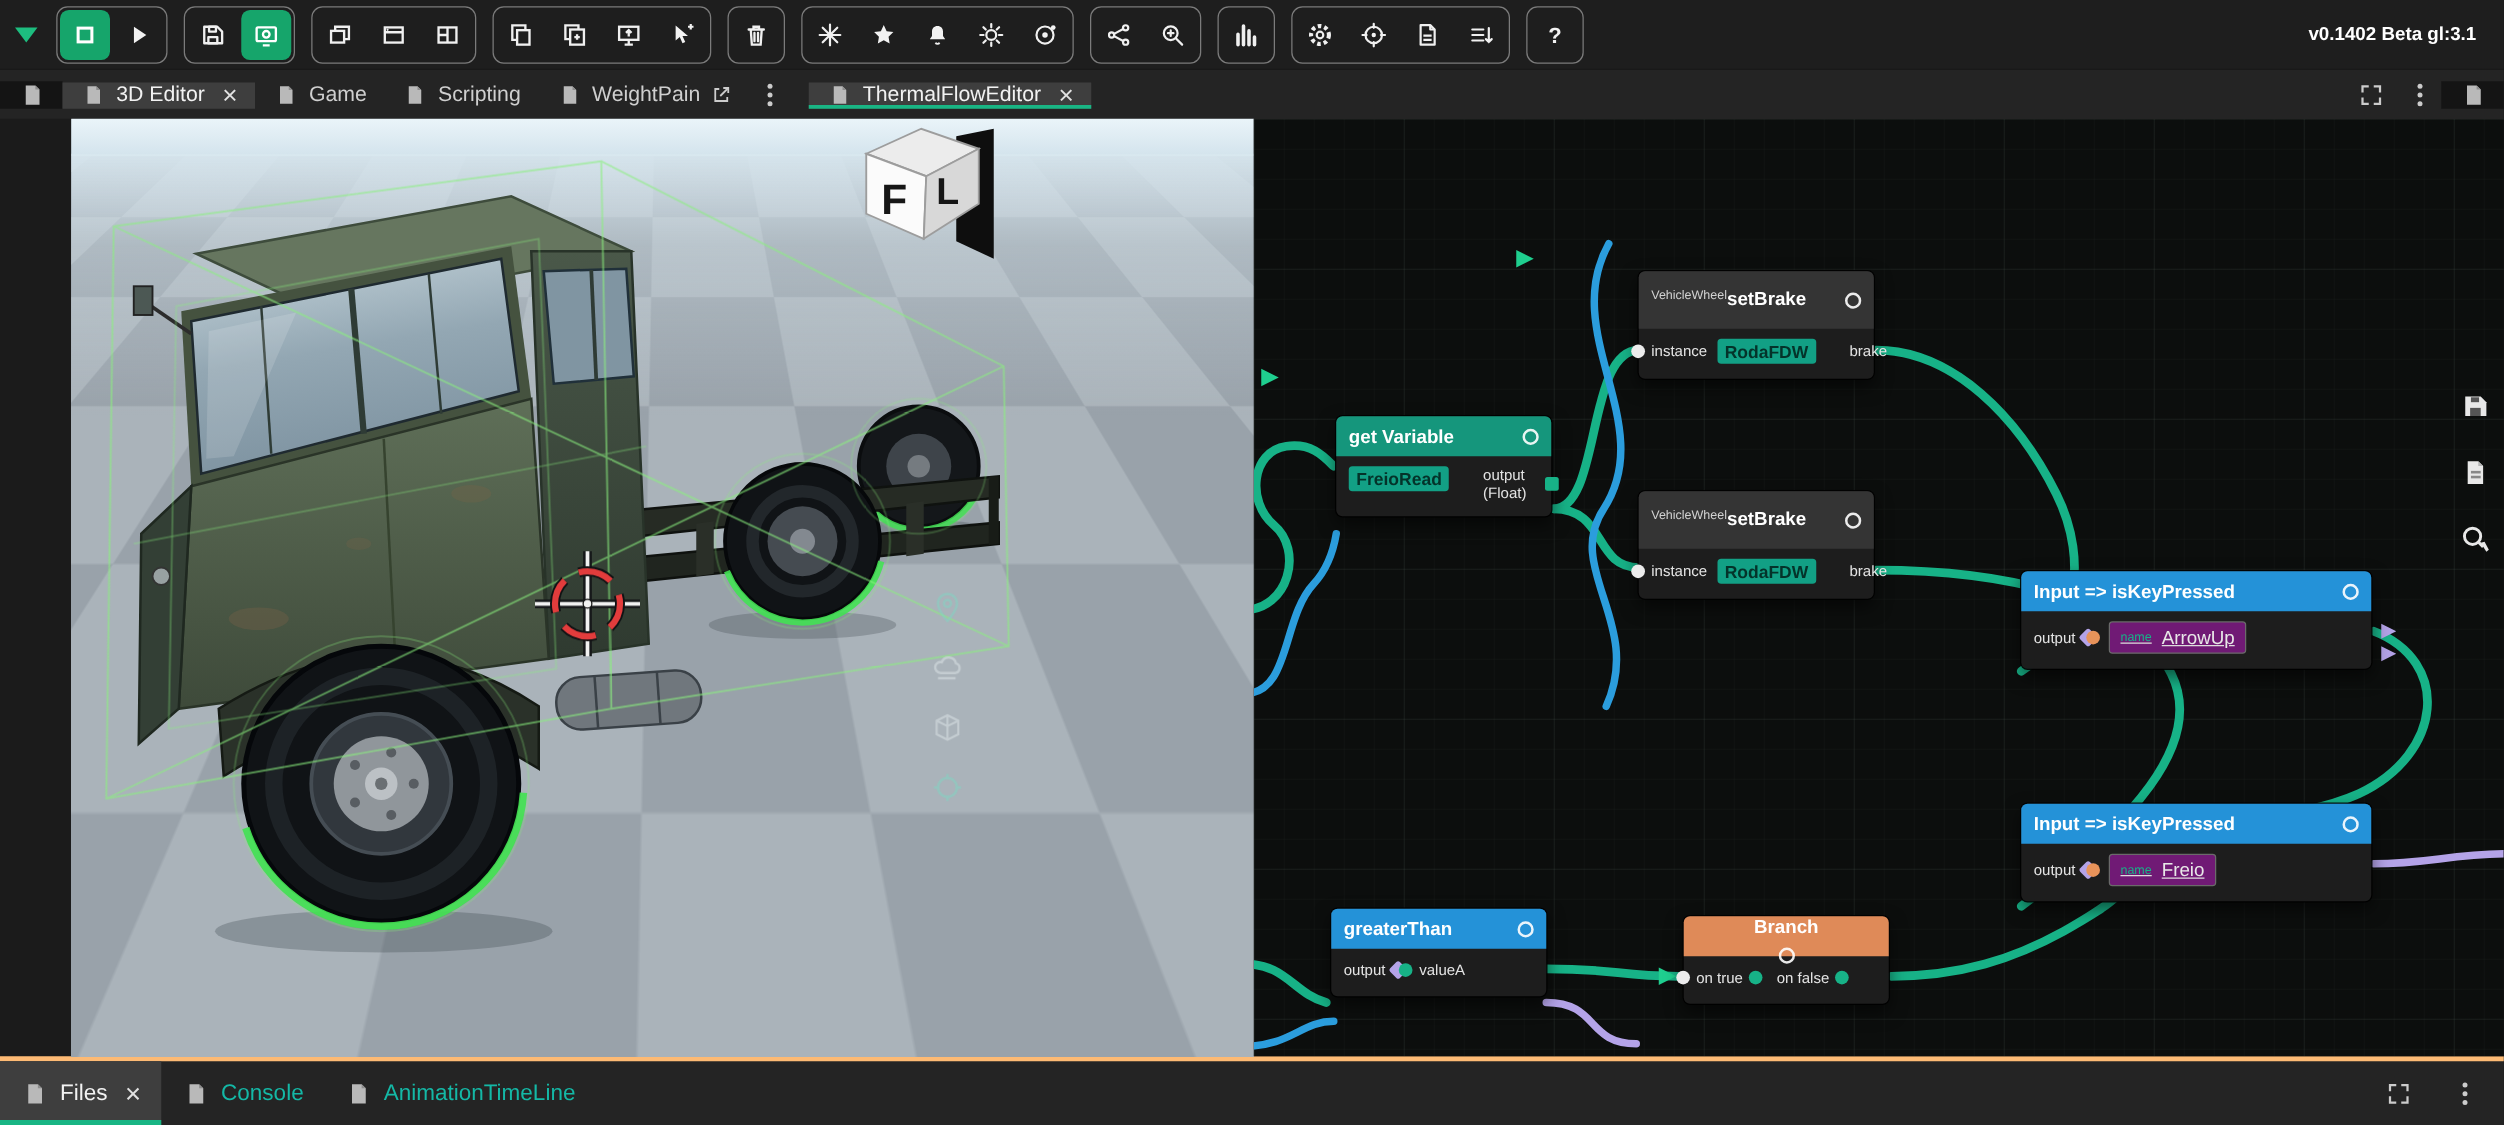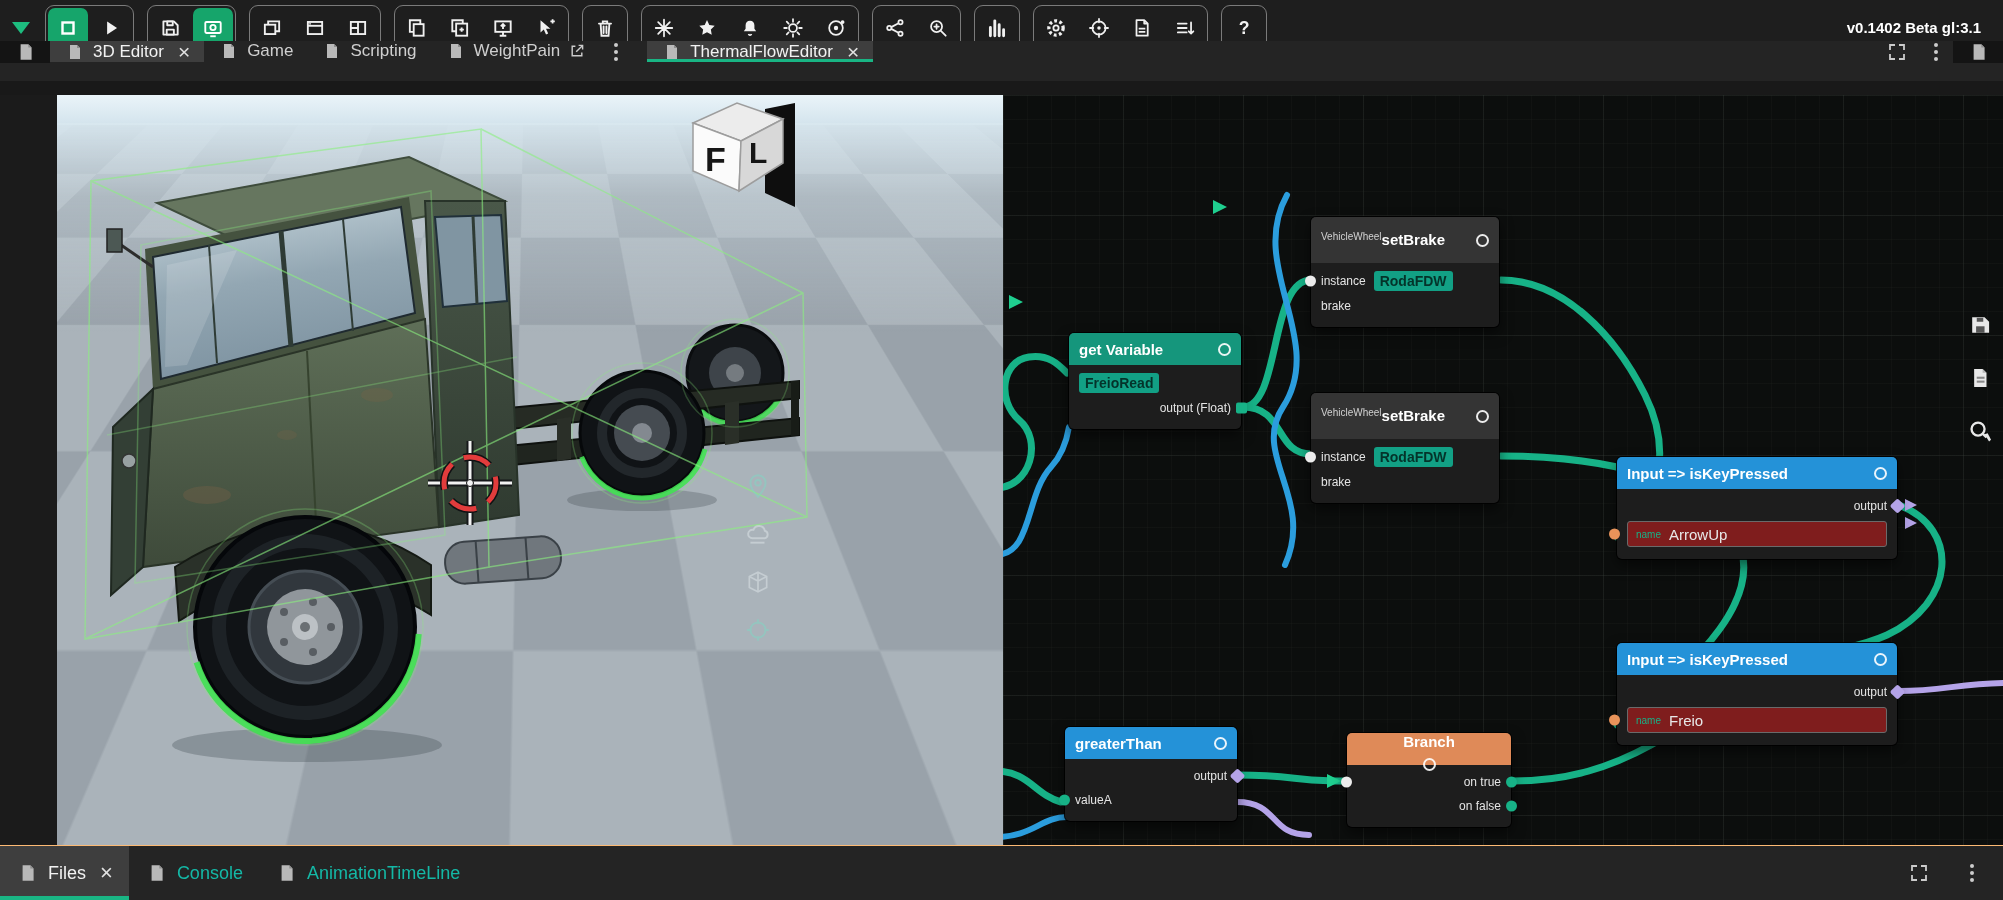--- a/index.html
+++ b/index.html
@@ -28,22 +28,22 @@
     width:40px; height:40px; border-radius:7px; display:flex;
     align-items:center; justify-content:center; background:transparent;
   }
   .tbtn.active { background:#16a56b; }
   .version {
     margin-left:auto; color:#ffffff; font-weight:bold; font-size:15px; padding-right:10px; flex:none;
   }
 
   
   .tabbar {
-    position:absolute; top:41px; left:0; width:2003px; height:40px;
-    background:#242424; display:flex; align-items:flex-start;
+    position:absolute; top:56px; left:0; width:2003px; height:40px;
+    background:#242424; display:flex; align-items:center;
   }
   .corner-btn { width:50px; background:#141414; display:flex; align-items:center; justify-content:center; flex:none; }
   .tab {
     display:flex; align-items:center; gap:9px; padding:0 14px;
     font-size:17px; color:#cfcfcf; position:relative; flex:none; white-space:nowrap;
   }
   .tab.active { background:#3e3e3e; color:#f2f2f2; }
   .tab.underlined::after {
     content:""; position:absolute; left:0; right:0; bottom:0; height:3px; background:#19b584;
   }
@@ -92,51 +92,51 @@
     padding:0 10px; height:32px; border-radius:5px 5px 0 0;
     color:#ffffff; font-weight:bold; font-size:15px; white-space:nowrap;
   }
   .nhead.teal   { background:#15967c; }
   .nhead.blue   { background:#2492d8; }
   .nhead.orange { background:#df8a58;flex-direction:column; }
   .nhead.dark   { background:#343434; height:46px; }
   .two-line { display:flex; line-height:1.15; }
   .two-line .sub { font-size:10px; font-weight:normal; color:#d2d2d2; }
   .ndot { width:13px; height:13px; border:2px solid rgba(255,255,255,.9); border-radius:50%; flex:none; }
-  .nbody { padding:8px 10px 12px; display:flex; flex-direction:column; gap:6px; }
+  .nbody { padding:8px 10px 12px; display:flex; flex-direction:row; gap:27px; }
   .nrow { position:relative; display:flex; align-items:center; gap:8px; font-size:12px; color:#e4e4e4; min-height:18px; }
   .nrow.right { justify-content:flex-end; }
   .badge {
     background:#12a085; color:#04332a; font-size:14px; font-weight:bold;
     padding:2px 6px; border-radius:3px; align-self:flex-start; white-space:nowrap;
   }
   .nrow .badge { align-self:center; }
   .port { position:absolute; width:11px; height:11px; border-radius:50%; top:50%; transform:translateY(-50%); }
   .port.in  { left:-16px; }
   .port.out { right:-16px; }
   .port.teal   { background:#17b287; }
   .port.white  { background:#ececec; }
   .port.orange { background:#e8935a; }
   .port.purple { background:#b4a3e8; border-radius:2px; transform:translateY(-50%) rotate(45deg); }
   .square-port { border-radius:2px; }
   .nfield {
     position:relative; display:flex; align-items:center; gap:8px;
-    background:#7f1d1d; border:1px solid #6a6a6a; border-radius:3px;
-    height:26px; padding:0 8px; font-size:11px;
+    background:#701a75; border:1px solid #6a6a6a; border-radius:3px;
+    height:26px; padding:0 8px; font-size:11px;text-decoration:underline;
   }
   .nfield .port.in { left:-19px; }
   .fname { color:#17b287; font-size:10px; }
   .fval  { color:#e8e8e8; font-size:15px; }
   .float-tools { position:absolute; right:5px; top:212px; display:flex; flex-direction:column; gap:17px; align-items:center; }
   .float-btn { width:36px; height:36px; display:flex; align-items:center; justify-content:center; }
 
   
   .bottombar {
     position:absolute; left:0; bottom:0; width:2003px; height:55px;
-    background:#242424; display:flex; align-items:stretch; border-top:1px solid #fdba74;
+    background:#242424; display:flex; align-items:stretch; border-top:4px solid #fdba74;
   }
   .btab {
     display:flex; align-items:center; gap:10px; padding:0 16px;
     font-size:18px; color:#14b8a6; position:relative; flex:none; white-space:nowrap;
   }
   .btab.active { background:#3e3e3e; color:#f2f2f2; }
   .btab.underlined::after {
     content:""; position:absolute; left:0; right:0; bottom:0; height:4px; background:#19b584;
   }
   .btab .close { font-size:22px; color:#e2e2e2; margin-left:4px; line-height:1; }

